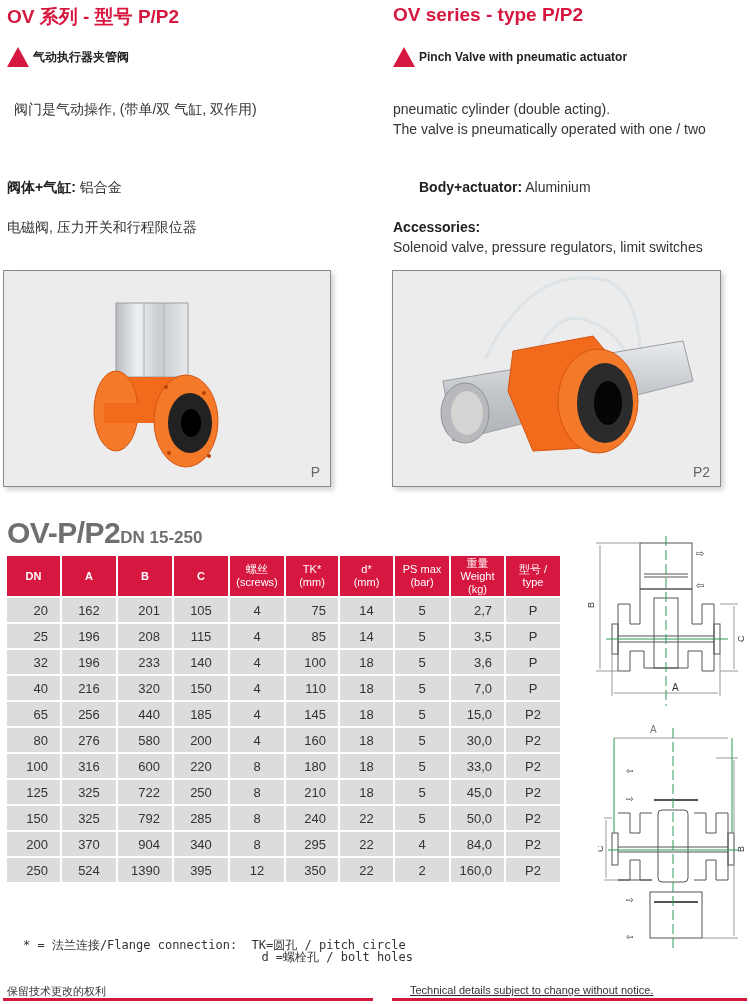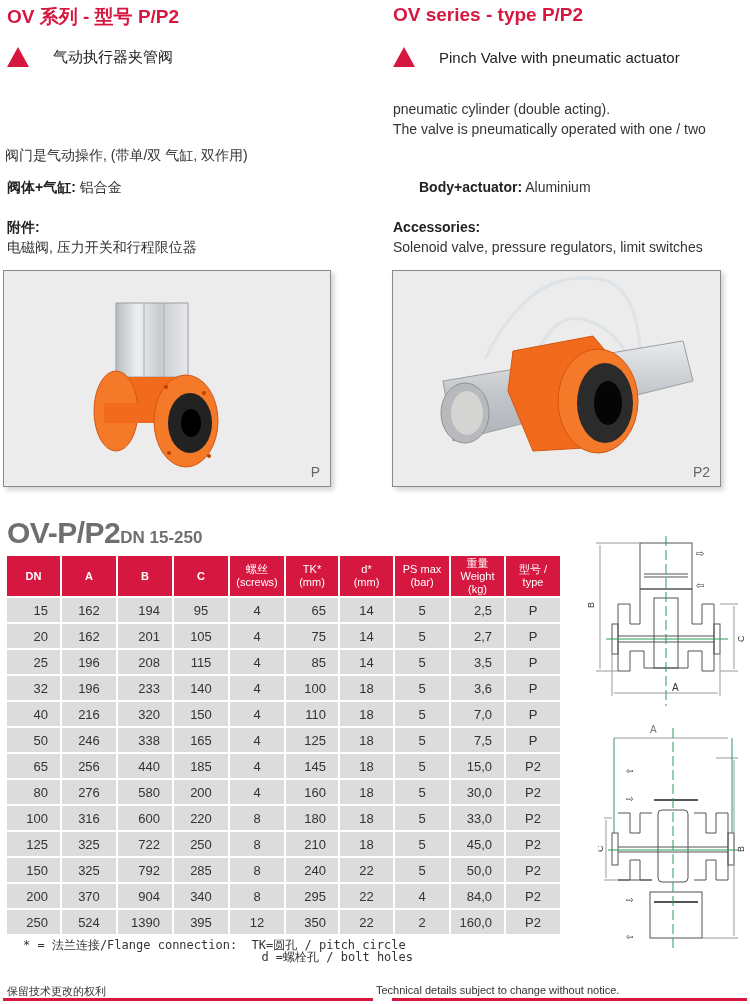--- a/index.html
+++ b/index.html
@@ -1,20 +1,20 @@
 <!DOCTYPE html>
 <html><head>
 <meta charset="utf-8">
 <style>
   html, body { margin:0; padding:0; background:#ffffff; }
   body { width:750px; height:1004px; position:relative; overflow:hidden;
          font-family:"Liberation Sans", "DejaVu Sans", sans-serif; color:#333; }
   .abs { position:absolute; }
   .title { color:#d6173f; font-weight:bold; font-size:19px; }
-  .subhead { display:flex; align-items:center; gap:24px; font-weight:normal; font-size:15px; color:#222; }
+  .subhead { display:flex; align-items:center; gap:4px; font-weight:bold; font-size:12px; color:#222; }
   .tri { width:0; height:0; border-left:11px solid transparent; border-right:11px solid transparent; border-bottom:20px solid #d6173f; }
   .body-text { font-size:14px; line-height:20px; color:#333; }
   .bold { font-weight:bold; color:#222; }
   .photo { border:1px solid #8a8a8a; background:#ececed; box-shadow:3px 3px 5px rgba(0,0,0,0.18); }
   .photo-label { position:absolute; right:10px; bottom:6px; font-size:14px; color:#666; }
   .big-title { color:#6f6f6f; font-weight:bold; font-size:30px; letter-spacing:-0.5px; }
   .big-title span.small { font-size:17px; letter-spacing:0; }
   table.spec { border-collapse:separate; border-spacing:2px; position:absolute; left:5px; top:554px; }
   table.spec th { background:#d6173f; color:#fff; font-weight:normal; font-size:11px; line-height:13px; height:40px; padding:0; text-align:center; }
   table.spec td { background:#dcdcdc; font-size:13px; color:#333; height:24px; padding:0; text-align:center; }
@@ -24,27 +24,26 @@
   .footer-text { font-size:11px; color:#333; }
 </style>
 </head>
 <body>
 
 <div class="abs title" style="left:7px;top:4px;">OV 系列 - 型号 P/P2</div>
 <div class="abs subhead" style="left:7px;top:47px;">
   <div class="tri"></div>
   <span>气动执行器夹管阀</span>
 </div>
-<div class="abs body-text" style="left:5px;top:99px;margin-top:46px;">阀门是气动操作, (带单/双  气缸, 双作用)</div>
+<div class="abs body-text" style="left:14px;top:99px;">阀门是气动操作, (带单/双  气缸, 双作用)</div>
 <div class="abs body-text" style="left:7px;top:177px;">
   <span class="bold">阀体+气缸:</span>
   <span>铝合金</span>
 </div>
 <div class="abs body-text" style="left:7px;top:217px;">
-  <div class="bold">附件:</div>
   <div>电磁阀, 压力开关和行程限位器</div>
 </div>
 
 <div class="abs title" style="left:393px;top:4px;">OV series - type P/P2</div>
 <div class="abs subhead" style="left:393px;top:47px;">
   <div class="tri"></div>
   <span>Pinch Valve with pneumatic actuator</span>
 </div>
 <div class="abs body-text" style="left:393px;top:99px;">
   <div>pneumatic cylinder (double acting).</div>
@@ -153,32 +152,20 @@
           <div>(kg)</div>
         </th>
       <th>
           <div>型号 /</div>
           <div>type</div>
         </th>
     </tr>
   </thead>
   <tbody id="tbody">
       <tr>
-    <td class="r">15</td>
-    <td>162</td>
-    <td class="r">194</td>
-    <td>95</td>
-    <td>4</td>
-    <td class="r">65</td>
-    <td>14</td>
-    <td>5</td>
-    <td class="r">2,5</td>
-    <td>P</td>
-  </tr>
-      <tr>
     <td class="r">20</td>
     <td>162</td>
     <td class="r">201</td>
     <td>105</td>
     <td>4</td>
     <td class="r">75</td>
     <td>14</td>
     <td>5</td>
     <td class="r">2,7</td>
     <td>P</td>
@@ -210,32 +197,20 @@
       <tr>
     <td class="r">40</td>
     <td>216</td>
     <td class="r">320</td>
     <td>150</td>
     <td>4</td>
     <td class="r">110</td>
     <td>18</td>
     <td>5</td>
     <td class="r">7,0</td>
-    <td>P</td>
-  </tr>
-      <tr>
-    <td class="r">50</td>
-    <td>246</td>
-    <td class="r">338</td>
-    <td>165</td>
-    <td>4</td>
-    <td class="r">125</td>
-    <td>18</td>
-    <td>5</td>
-    <td class="r">7,5</td>
     <td>P</td>
   </tr>
       <tr>
     <td class="r">65</td>
     <td>256</td>
     <td class="r">440</td>
     <td>185</td>
     <td>4</td>
     <td class="r">145</td>
     <td>18</td>
@@ -376,15 +351,15 @@
   <text x="28" y="56" font-size="9" fill="#333">⇦</text>
   <text x="28" y="84" font-size="9" fill="#333">⇨</text>
   <text x="28" y="185" font-size="9" fill="#333">⇨</text>
   <text x="28" y="222" font-size="9" fill="#333">⇦</text>
   <text x="52" y="15" font-size="10" fill="#777">A</text>
   <text x="146" y="134" font-size="9" fill="#333" transform="rotate(-90 146 134)">B</text>
   <text x="5" y="134" font-size="9" fill="#333" transform="rotate(-90 5 134)">C</text>
 </svg>
 
 <div class="abs footer-text" style="left:7px;top:984px;">保留技术更改的权利</div>
-<div class="abs footer-text" style="left:376px;top:984px;">Technical details subject to change without notice.</div>
+<div class="abs footer-text" style="left:410px;top:984px;text-decoration:underline;">Technical details subject to change without notice.</div>
 <div class="footer-line" style="left:3px;width:370px;"></div>
 <div class="footer-line" style="left:392px;width:355px;"></div>
 
 </body></html>

